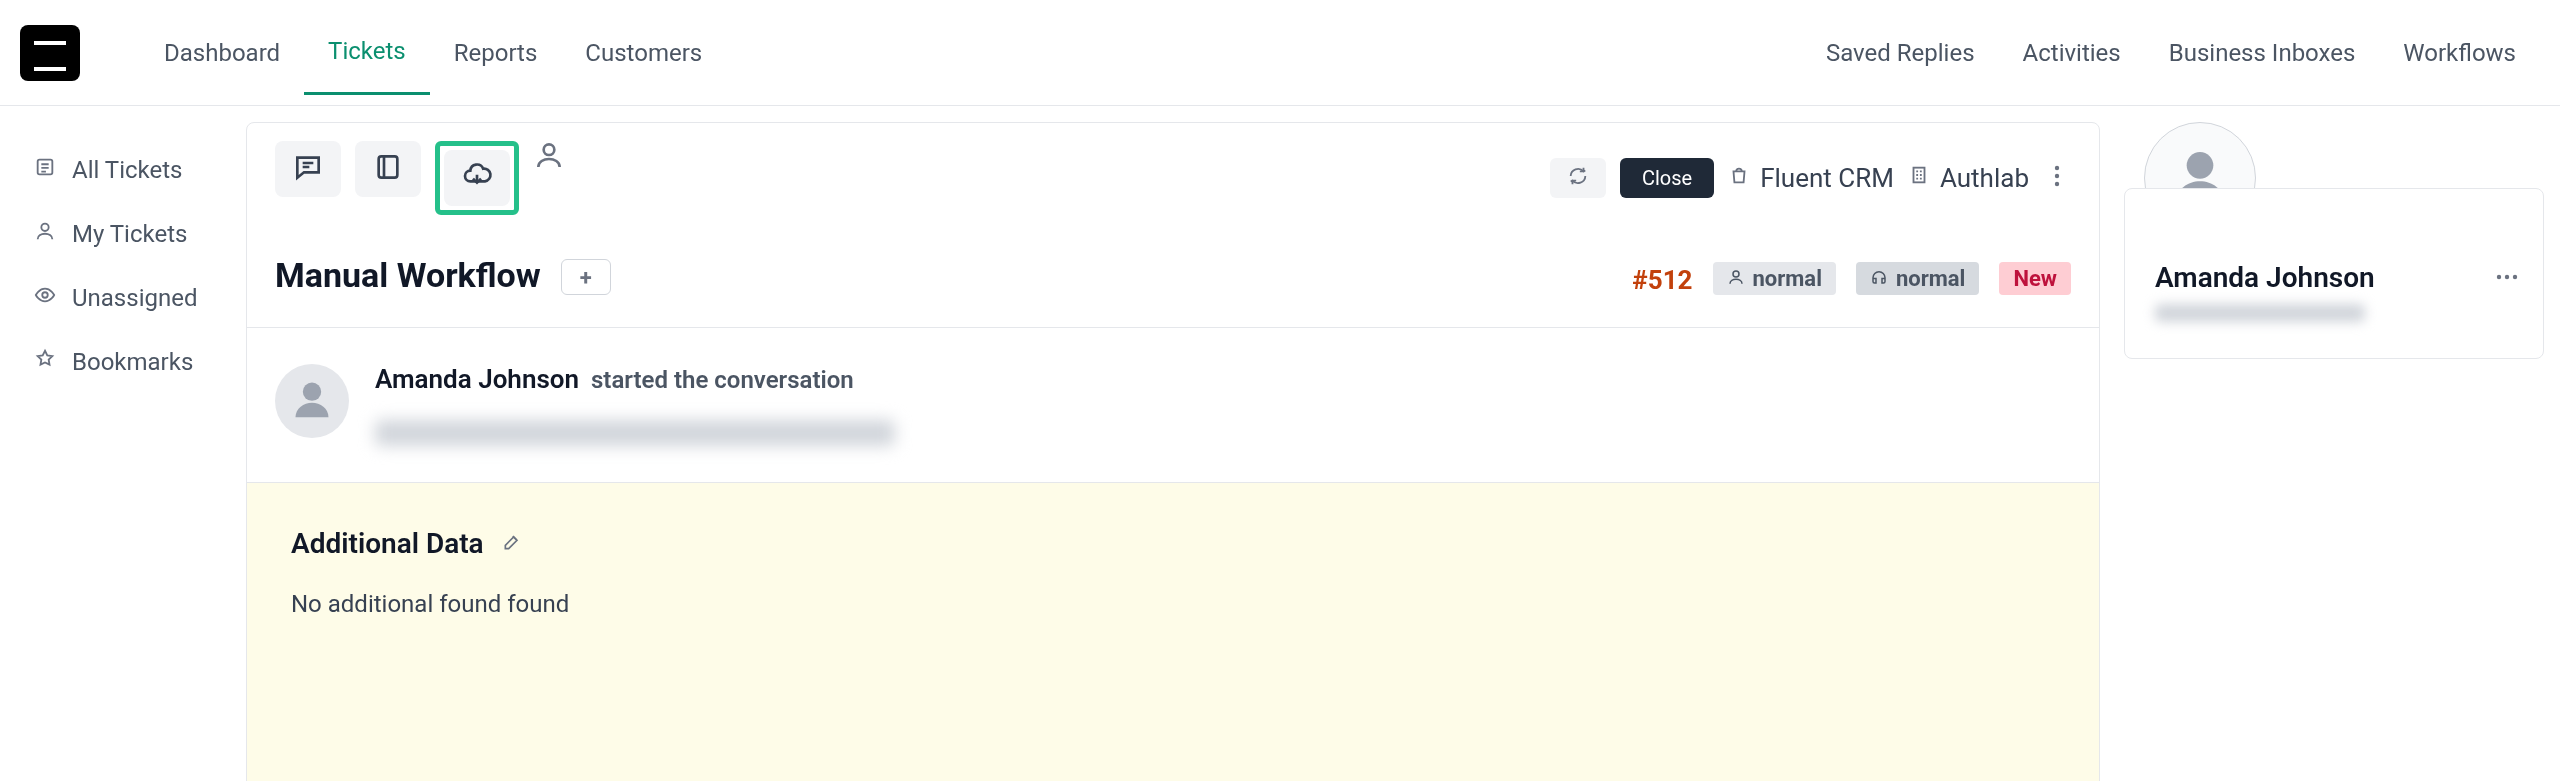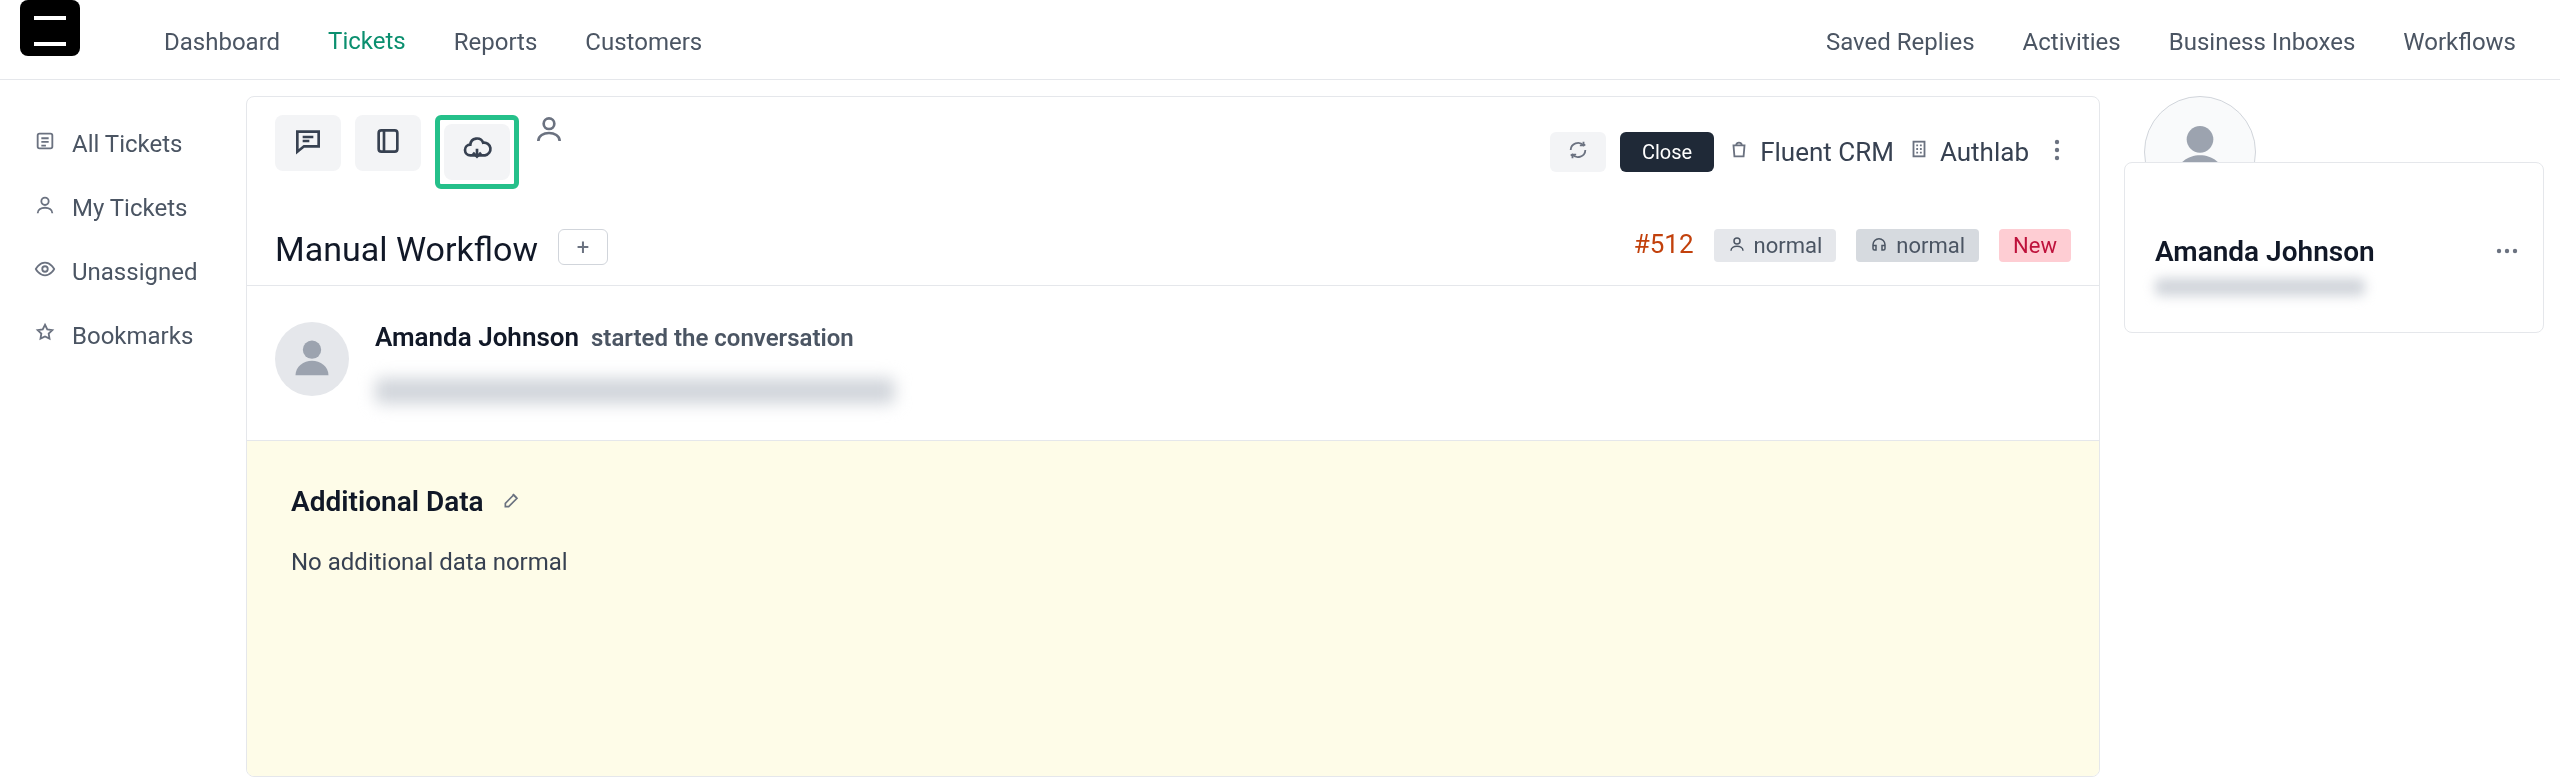--- a/index.html
+++ b/index.html
@@ -8,21 +8,22 @@
     font-family: -apple-system, BlinkMacSystemFont, "Segoe UI", Roboto, Helvetica, Arial, sans-serif;
     background: #ffffff;
     color: #1f2937;
     width: 2560px;
     height: 781px;
     overflow: hidden;
   }
   
   .topbar {
     display: flex;
-    height: 80px;
+    align-items: center;
+    height: 106px;
     border-bottom: 1px solid #e5e7eb;
     padding: 0 20px 0 20px;
   }
   .logo {
     width: 60px; height: 56px;
     background: #000;
     border-radius: 8px;
     margin-right: 60px;
     position: relative;
   }
@@ -146,24 +147,25 @@
   }
   .crm-link svg { width:22px; height:26px; stroke:#6b7280; fill:none; stroke-width:2; }
   .more-vertical {
     width:28px; height:28px;
     display:flex; align-items:center; justify-content:center;
     cursor:pointer;
   }
   .more-vertical svg { width:6px; height:24px; }
   
   .title-row {
-    display:flex; align-items:flex-start;
-    padding: 22px 28px 16px;
+    display:flex; align-items:flex-end;
+    padding: 22px 28px 32px;
     gap:20px;
     border-bottom:1px solid #e5e7eb;
+    font-weight:bold;
   }
   .title-text { font-size:34px; color:#111827; }
   .add-tag-btn {
     width:50px; height:36px;
     border:1px solid #d1d5db;
     border-radius:6px;
     display:flex; align-items:center; justify-content:center;
     cursor:pointer;
     color:#6b7280;
     font-size:22px;
@@ -409,21 +411,21 @@
       <div class="additional">
         <div class="additional-head">
           <div class="additional-title">Additional Data</div>
           <span class="edit-icon">
             <span><svg viewBox="0 0 24 24">
                   <path d="M4 20h4l10-10-4-4L4 16v4z"></path>
                   <path d="M13 5l4 4"></path>
                 </svg></span>
           </span>
         </div>
-        <div class="additional-body">No additional data normal</div>
+        <div class="additional-body">No additional found found</div>
       </div>
     </section>
 
     <aside class="customer-col">
       <div class="big-avatar-wrap">
         <div class="big-avatar">
           <span><svg viewBox="0 0 24 24">
                 <circle cx="12" cy="8" r="5"></circle>
                 <path d="M3 22c0-5 4.5-8 9-8s9 3 9 8z"></path>
               </svg></span>

